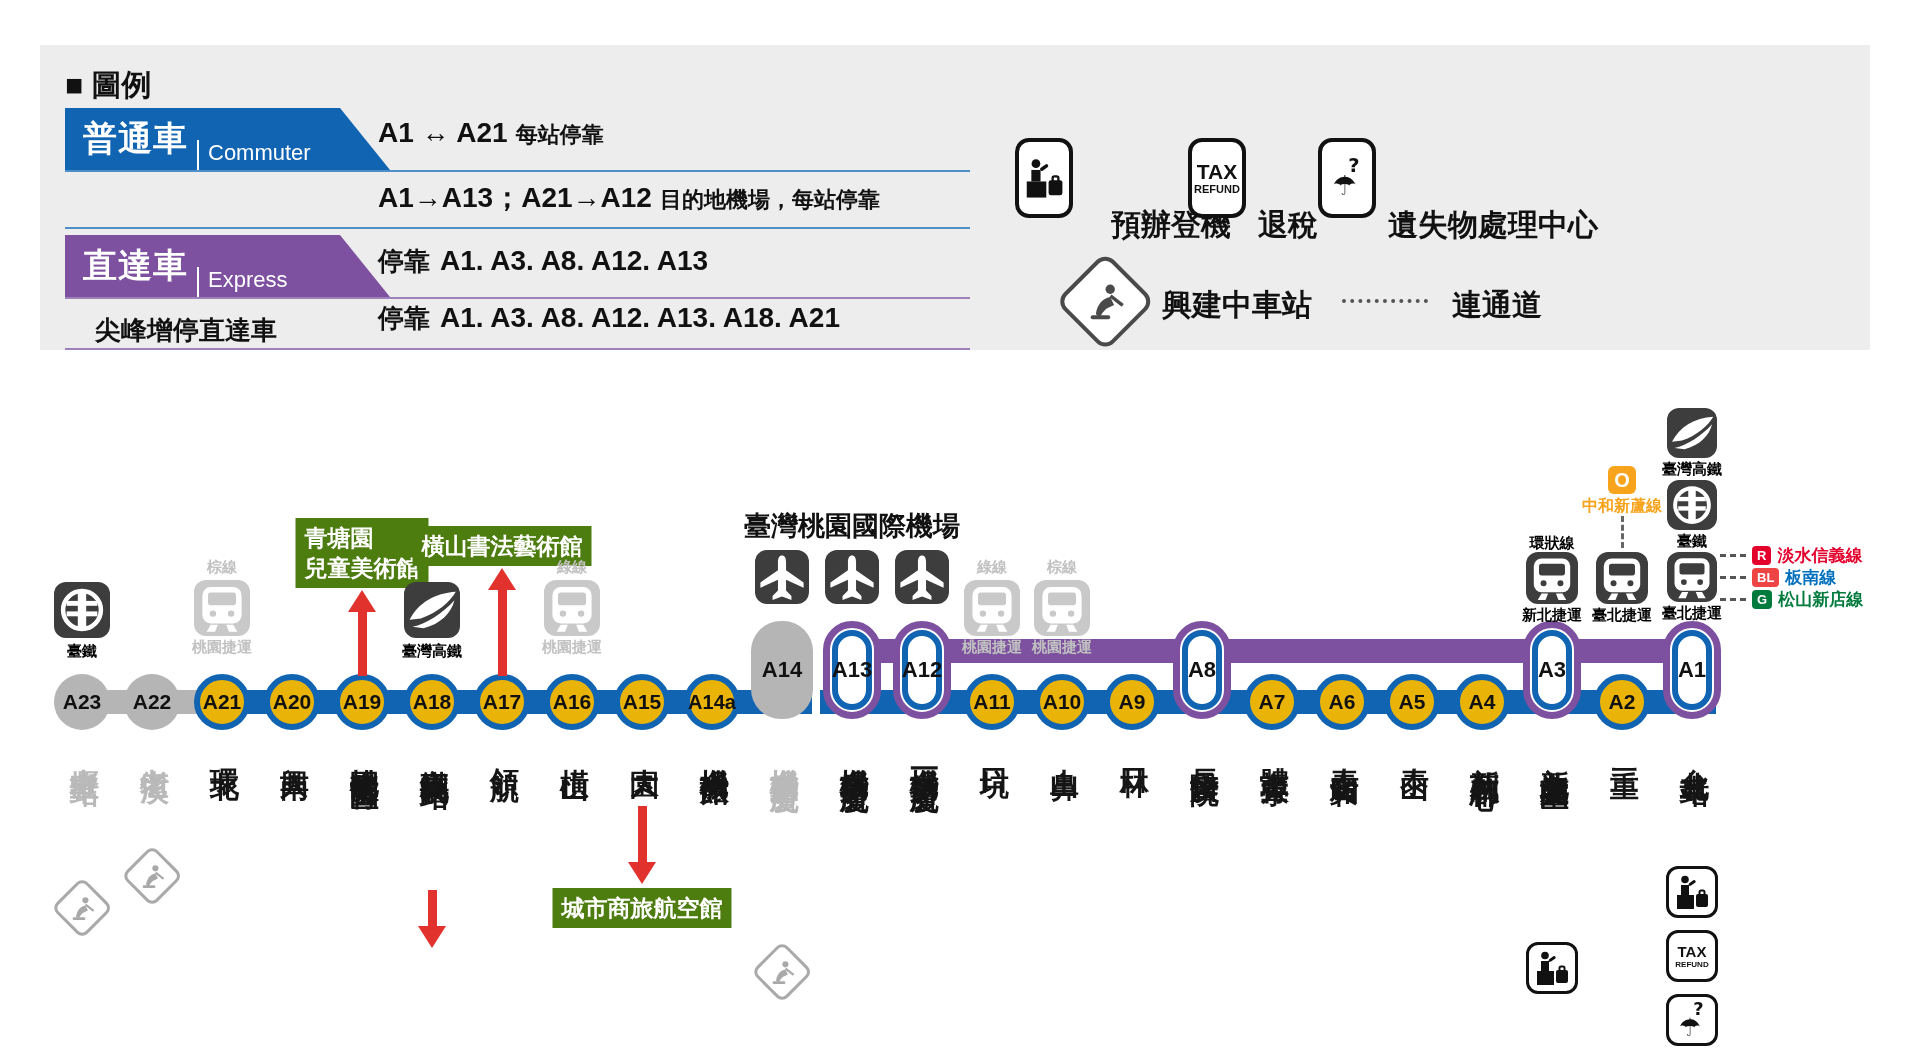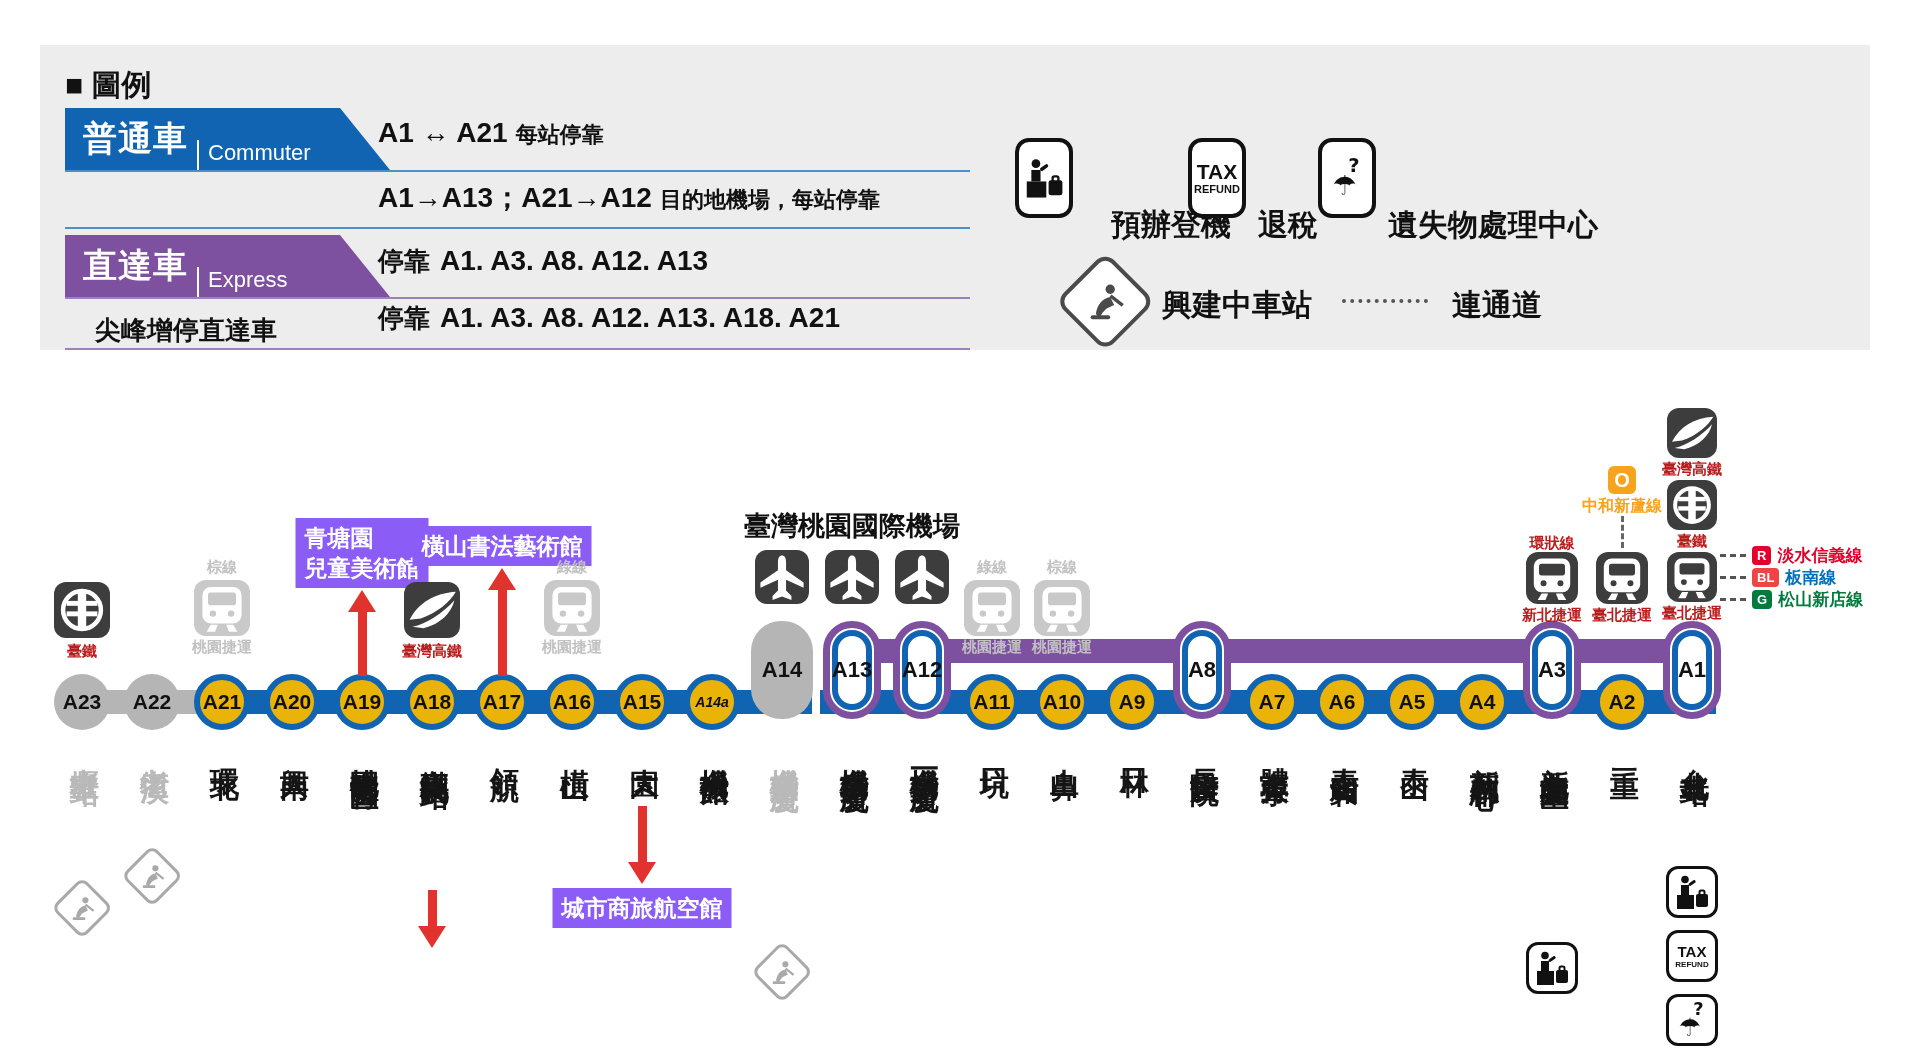--- a/index.html
+++ b/index.html
@@ -51,34 +51,34 @@
   .stad-code{position:absolute;inset:0;display:flex;align-items:center;justify-content:center;
              font-weight:800;font-size:22px;color:#111;}
   .gstad{top:621px;width:62px;height:98px;border-radius:30px;background:#b5b5b6;display:flex;
          align-items:center;justify-content:center;font-weight:800;font-size:22px;color:#111;}
   .v-name{top:745px;writing-mode:vertical-rl;text-orientation:upright;font-size:29px;
           font-weight:800;letter-spacing:3px;color:#151515;white-space:nowrap;}
   .v-name.greyt{color:#b9b9b9;}
   .icon-sq{border-radius:12px;display:flex;align-items:center;justify-content:center;}
   .icon-sq.dark{background:#3d3d3d;}
   .icon-sq.greyic{background:#c9c9c9;}
-  .tiny{font-size:15px;color:#b91c1c;font-weight:700;white-space:nowrap;text-align:center;}
+  .tiny{font-size:15px;color:#000000;font-weight:700;white-space:nowrap;text-align:center;}
   .tiny.greyt{color:#c1c1c1;}
   .airport-title{font-size:27px;font-weight:800;color:#111;white-space:nowrap;}
   .obadge{width:28px;height:28px;background:#f7a31b;border-radius:6px;color:#fff;font-weight:800;
           font-size:20px;display:flex;align-items:center;justify-content:center;}
   .oline{font-size:16px;font-weight:800;color:#f7a31b;white-space:nowrap;}
   .vdash{width:0;border-left:3px dashed #666;}
   .clrow{display:flex;align-items:center;gap:6px;}
   .cldash{width:26px;border-top:3px dashed #555;}
   .clbadge{font-size:13px;font-weight:800;color:#fff;border-radius:4px;padding:2px 5px;line-height:15px;}
   .cllabel{font-size:17px;font-weight:800;white-space:nowrap;}
   .sbox-s{width:52px;height:52px;border:3px solid #111;border-radius:12px;background:#fff;
           display:flex;align-items:center;justify-content:center;flex-direction:column;}
-  .redbox{background:#8b5cf6;color:#fff;font-weight:800;font-size:23px;line-height:30px;
+  .redbox{background:#4d7c0f;color:#fff;font-weight:800;font-size:23px;line-height:30px;
           padding:5px 9px;white-space:nowrap;}
   .shaft{width:9px;background:#e2322d;}
   .ahead-up{width:0;height:0;border-left:14px solid transparent;border-right:14px solid transparent;
             border-bottom:22px solid #e2322d;}
   .ahead-down{width:0;height:0;border-left:14px solid transparent;border-right:14px solid transparent;
             border-top:22px solid #e2322d;}
 </style>
 </head>
 <body>
 
@@ -260,21 +260,21 @@
         </svg>
       </div>
       <div class="tiny greyt abs" style="left: 572px; top: 638px; transform: translateX(-50%);">桃園捷運</div>
       <div class="circle open abs" style="left: 614px; top: 674px; width: 56px; height: 56px;">A15</div>
       <div class="v-name abs" style="left: 625px; top: 745px;">大園</div>
       <div class="shaft abs" style="left: 637.5px; top: 806px; width: 9px; height: 56px;"></div>
       <div class="ahead-down abs" style="left: 628px; top: 862px;"></div>
       <div class="redbox abs" style="left: 642px; top: 888px; transform: translateX(-50%);">
         <div>城市商旅航空館</div>
       </div>
-      <div class="circle open abs" style="left: 684px; top: 674px; width: 56px; height: 56px; font-size: 14px; font-style: italic;">A14a</div>
+      <div class="circle open abs" style="left: 684px; top: 674px; width: 56px; height: 56px; font-size: 20px;">A14a</div>
       <div class="v-name abs" style="left: 695px; top: 745px;">機場旅館</div>
       <div class="gstad abs" style="left: 751px; top: 621px; width: 62px; height: 98px;">A14</div>
       <div class="v-name greyt abs" style="left: 765px; top: 745px;">機場第三航廈</div>
       <div class="icon-sq dark abs" style="left: 755px; top: 550px; width: 54px; height: 54px;">
         <svg viewBox="0 0 40 40" width="100%" height="100%">
 <path d="M20 4 C22 4 23 6 23 9 L23 15 L36 24 L36 28 L23 22 L23 30 L27 34 L27 37 L20 34.5 L13 37 L13 34 L17 30 L17 22 L4 28 L4 24 L17 15 L17 9 C17 6 18 4 20 4 Z" fill="#fff"></path>
         </svg>
       </div>
       <div class="dia abs" style="left: 755px; top: 945px; width: 54px; height: 54px;">
         <div class="dframe" style="border: 3.5px solid rgb(169, 169, 169);"></div>

